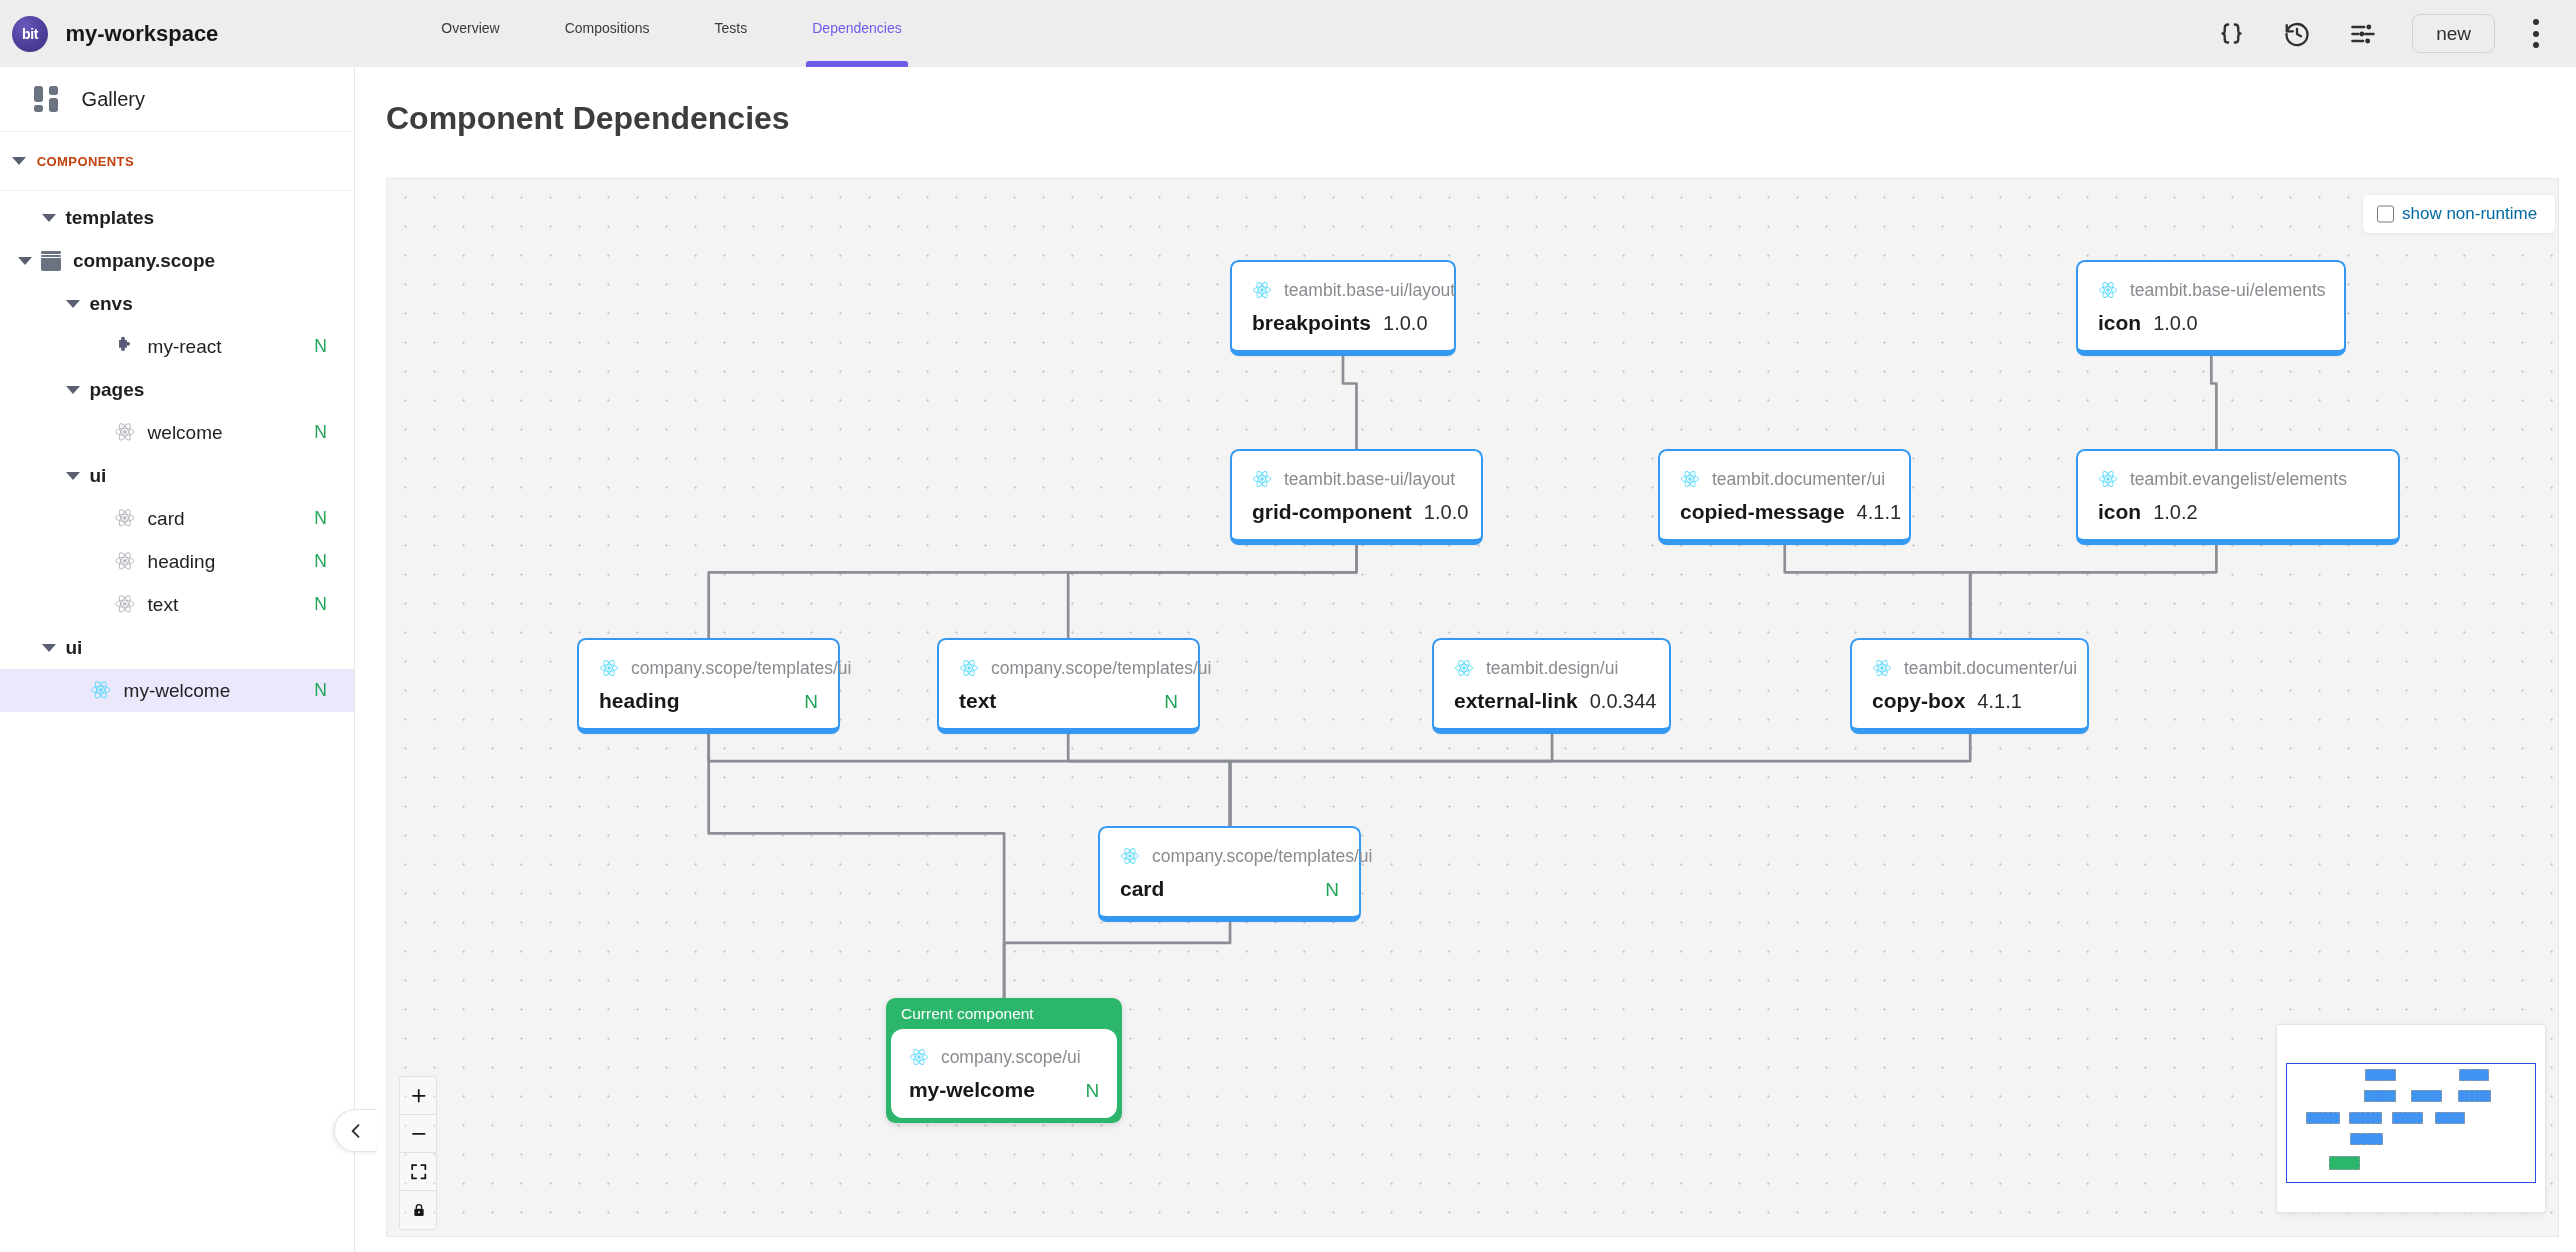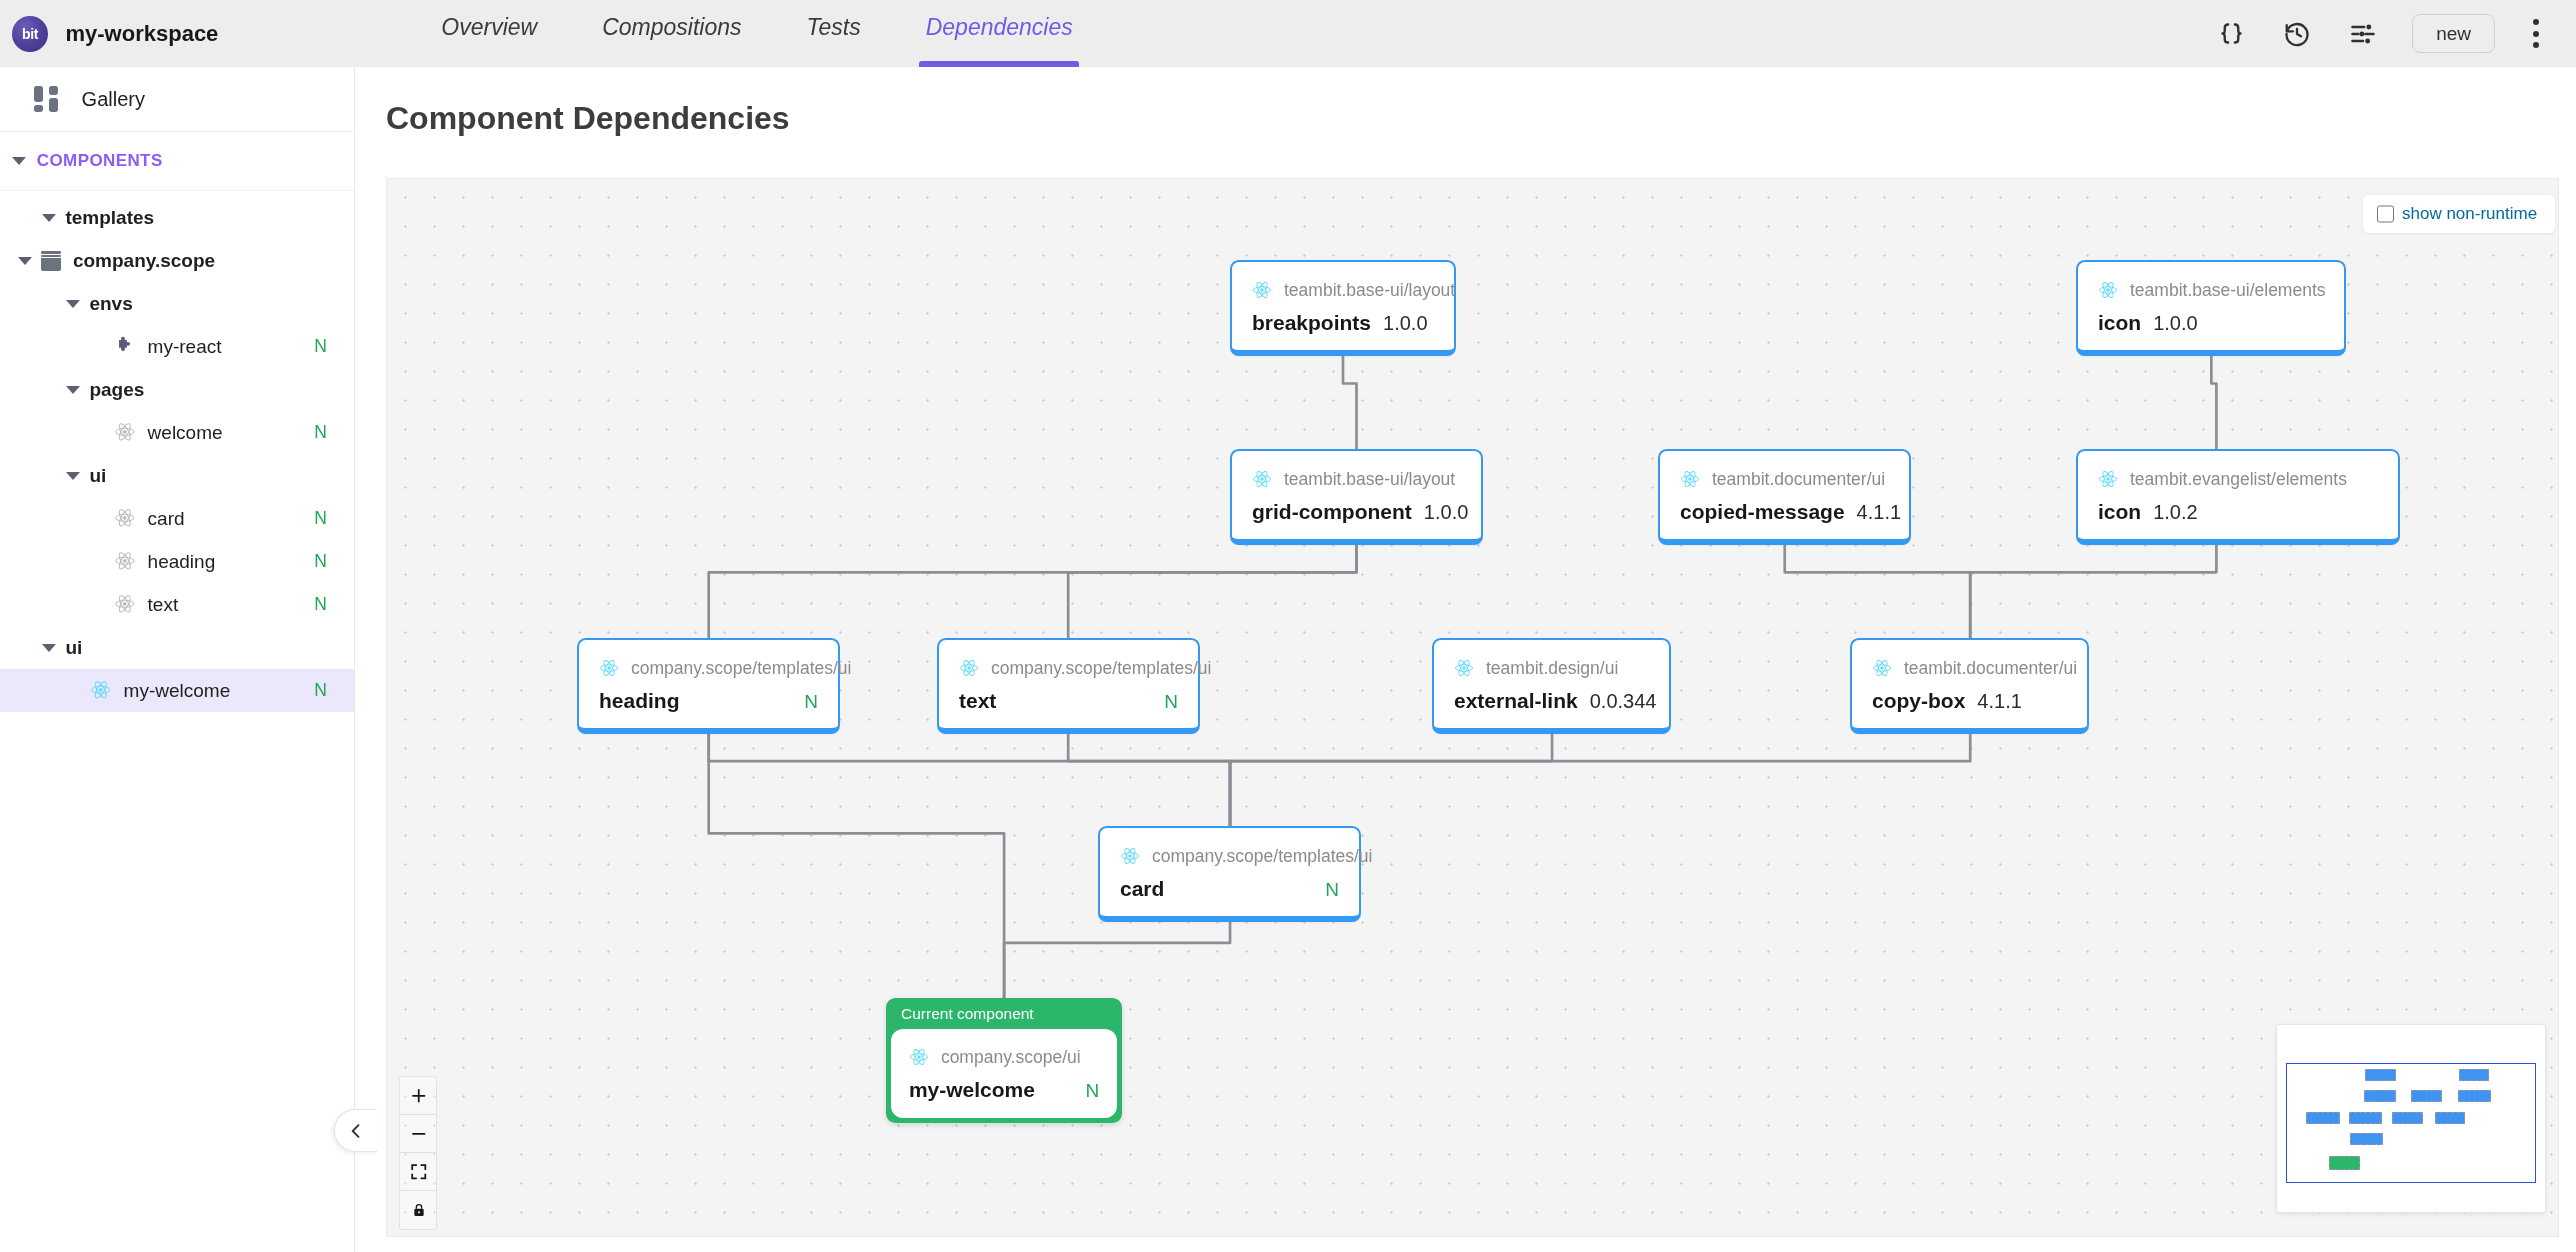--- a/index.html
+++ b/index.html
@@ -22,21 +22,21 @@
     background: radial-gradient(circle at 35% 30%, #6b5bbd 0%, #4b3f99 55%, #3f3580 100%);
     display: flex; align-items: center; justify-content: center;
     color: #fff; font-size: 14px; font-weight: bold; letter-spacing: -0.3px;
   }
   .brand-name { margin-left: 17.5px; font-size: 22px; font-weight: bold; color: #18181a; }
 
   .tabs { display: flex; align-items: flex-end; height: 67px; margin-left: 223px; }
   .tab {
     position: relative; height: 67px; display: flex; align-items: center;
     padding: 0 0 12px 0; margin-right: 65px;
-    font-size: 23px; color: #3a3a3c; cursor: pointer; white-space: nowrap; font-style: italic;
+    font-size: 14px; color: #3a3a3c; cursor: pointer; white-space: nowrap;
   }
   .tab.active { color: #6c5ce7; }
   .tab.active::after {
     content: ""; position: absolute; left: -6.7px; right: -6.7px; bottom: 0;
     height: 6px; background: #6c5ce7; border-radius: 2.7px 2.7px 0 0;
   }
 
   .top-right {
     position: absolute; right: 19px; top: 0; height: 67px;
     display: flex; align-items: center; gap: 8px;
@@ -70,21 +70,21 @@
   .grid-ico i { position: absolute; background: #6b7280; border-radius: 2.7px; }
   .grid-ico i:nth-child(1){ left:0; top:0; width:9.4px; height:16px; }
   .grid-ico i:nth-child(2){ left:15px; top:0; width:9.4px; height:8.8px; }
   .grid-ico i:nth-child(3){ left:0; top:19px; width:9.4px; height:6.7px; }
   .grid-ico i:nth-child(4){ left:15px; top:11.5px; width:9.4px; height:14px; }
 
   .section-head {
     height: 59px; display: flex; align-items: center; padding-left: 12px;
     border-bottom: 1.3px solid #eeeef1; cursor: pointer;
   }
-  .section-title { font-size: 17px; font-weight: bold; letter-spacing: 0.4px; color: #8b5cf6; margin-left: 10.8px; }
+  .section-title { font-size: 13px; font-weight: bold; letter-spacing: 0.4px; color: #c2410c; margin-left: 10.8px; }
 
   .caret {
     width: 0; height: 0; border-left: 7.4px solid transparent; border-right: 7.4px solid transparent;
     border-top: 8px solid #5a6071; flex: 0 0 auto;
   }
 
   .tree { padding-top: 5.4px; }
   .trow {
     height: 43px; display: flex; align-items: center; position: relative; cursor: pointer;
   }

